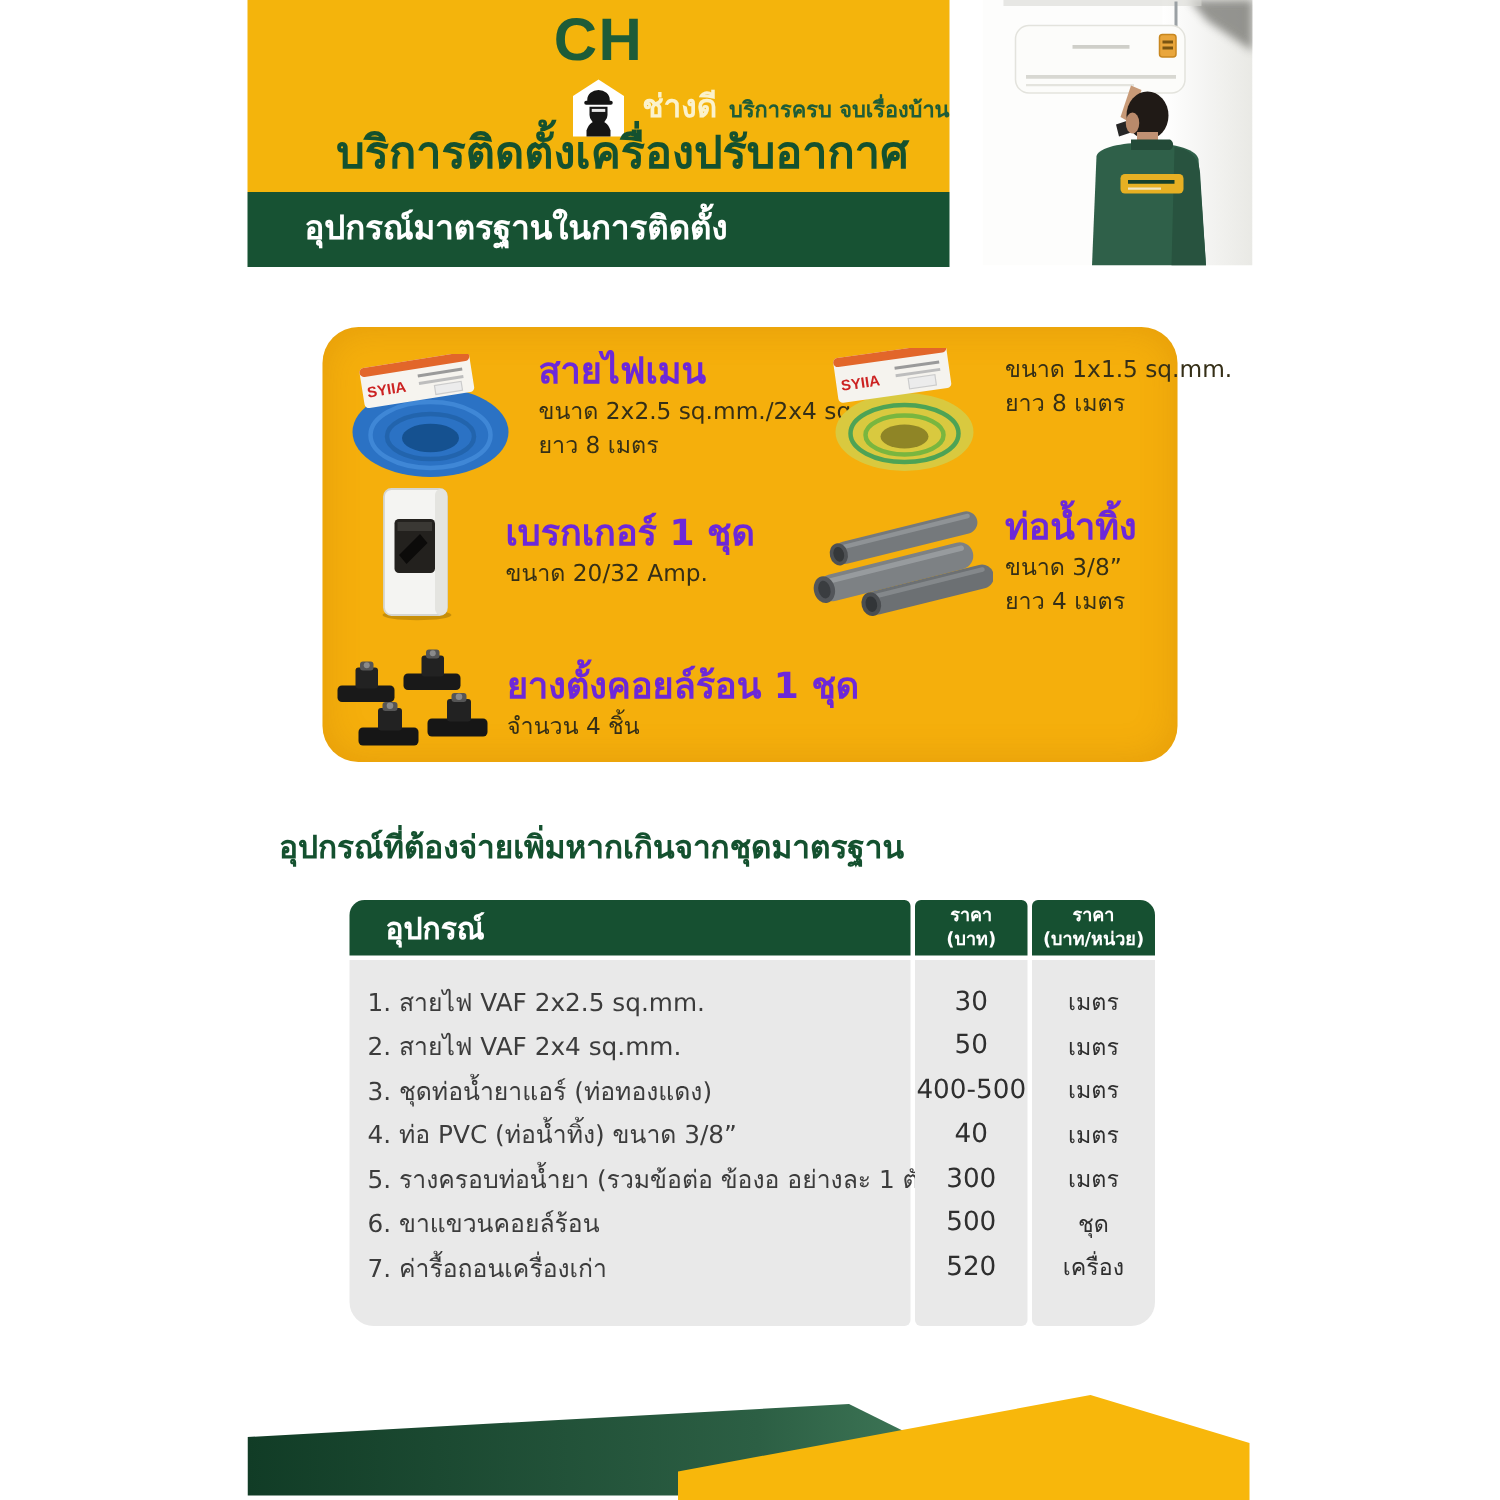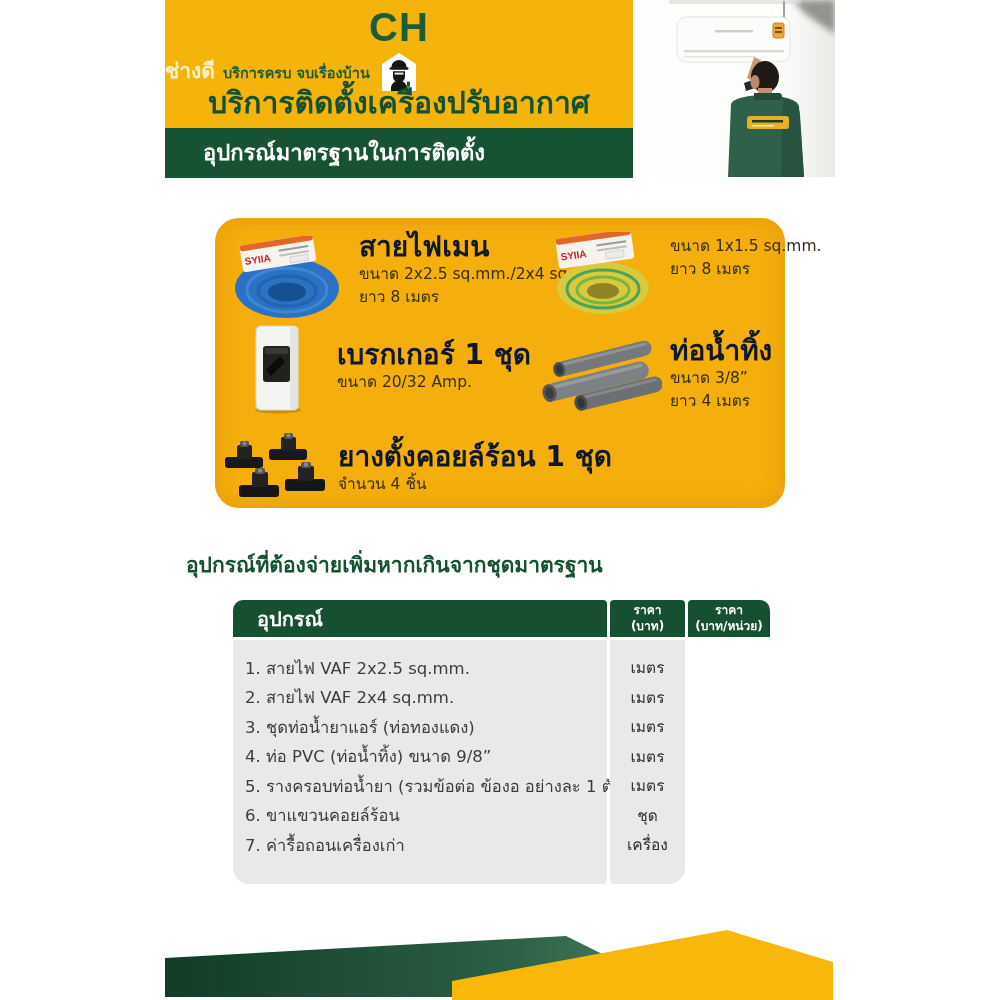--- a/index.html
+++ b/index.html
@@ -5,35 +5,35 @@
   html,body{margin:0;padding:0;width:1000px;height:1000px;background:#ffffff;overflow:hidden;
             font-family:"DejaVu Sans",sans-serif;}
   .abs{position:absolute;}
   
   .hdr-yellow{left:165px;top:0;width:468px;height:128px;background:#F4B40C;}
   .logo-row{position:absolute;left:0;top:5px;width:100%;display:flex;justify-content:center;
             align-items:center;gap:3px;flex-direction:column;}
   .logo-txt{font-family:"Liberation Sans",sans-serif;font-weight:800;font-size:40px;
             color:#1E5C38;letter-spacing:1px;line-height:44px;}
   .logo-house{width:34px;height:40px;margin:0 1px;}
-  .logo-sub{position:absolute;left:0;top:54px;width:100%;text-align:left;white-space:nowrap;}
+  .logo-sub{position:absolute;left:0;top:54px;width:100%;text-align:right;white-space:nowrap;}
   .brand-thai{font-size:21px;font-weight:800;color:#FBF2CC;}
   .brand-tag{font-size:14.5px;font-weight:700;color:#1E5C38;margin-left:8px;}
   .headline{position:absolute;left:0;top:82px;width:100%;text-align:center;font-size:30px;
-            font-weight:800;color:#14512F;line-height:42px;white-space:nowrap;}
+            font-weight:800;color:#14512F;line-height:42px;white-space:nowrap;padding-left:16px;}
   .section-bar{left:165px;top:128px;width:468px;height:50px;background:#175233;box-sizing:border-box;
             color:#ffffff;font-size:22px;font-weight:800;line-height:50px;padding-left:38px;white-space:nowrap;}
   
   .photo{left:655px;top:0;width:180px;height:177px;background:#fff;}
   
   .kit-card{left:215px;top:218px;width:570px;height:290px;background:#F5AF0C;border-radius:24px;
             box-shadow:inset 0 0 26px rgba(160,80,0,.20);}
   .kit-icon{position:absolute;}
   .kit-text{position:absolute;}
-  .kit-title{font-size:28px;font-weight:800;color:#0f172a;line-height:30px;white-space:nowrap;}
+  .kit-title{font-size:24px;font-weight:800;color:#6d28d9;line-height:30px;white-space:nowrap;}
   .kit-line{font-size:15.5px;color:#352F17;line-height:21px;margin-top:2px;white-space:nowrap;}
   
   .extra-heading{left:186px;top:548px;font-size:21px;font-weight:800;color:#14512F;white-space:nowrap;}
   .price-table{left:233px;top:600px;width:537px;}
   .pt-head,.pt-body{display:grid;grid-template-columns:374px 75px 82px;column-gap:3px;}
   .pt-body{margin-top:3px;}
   .th{background:#165031;color:#fff;font-weight:700;box-sizing:border-box;}
   .th1{height:37px;border-radius:10px 4px 0 0;display:flex;align-items:center;
        padding-left:24px;font-size:20px;}
   .th2{border-radius:4px 4px 0 0;}
@@ -246,24 +246,33 @@
     <div class="th th3">
       <span>ราคา</span>
       <span>(บาท/หน่วย)</span>
     </div>
   </div>
   <div class="pt-body">
     <div class="tb tb1">
       <div class="pt-cell">1. สายไฟ VAF 2x2.5 sq.mm.</div>
       <div class="pt-cell">2. สายไฟ VAF 2x4 sq.mm.</div>
       <div class="pt-cell">3. ชุดท่อน้ำยาแอร์ (ท่อทองแดง)</div>
-      <div class="pt-cell">4. ท่อ PVC (ท่อน้ำทิ้ง) ขนาด 9/8”</div>
+      <div class="pt-cell">4. ท่อ PVC (ท่อน้ำทิ้ง) ขนาด 3/8”</div>
       <div class="pt-cell">5. รางครอบท่อน้ำยา (รวมข้อต่อ ข้องอ อย่างละ 1 ตัว)</div>
       <div class="pt-cell">6. ขาแขวนคอยล์ร้อน</div>
       <div class="pt-cell">7. ค่ารื้อถอนเครื่องเก่า</div>
+    </div>
+    <div class="tb tb2">
+      <div class="pt-cell">30</div>
+      <div class="pt-cell">50</div>
+      <div class="pt-cell">400-500</div>
+      <div class="pt-cell">40</div>
+      <div class="pt-cell">300</div>
+      <div class="pt-cell">500</div>
+      <div class="pt-cell">520</div>
     </div>
     <div class="tb tb3">
       <div class="pt-cell">เมตร</div>
       <div class="pt-cell">เมตร</div>
       <div class="pt-cell">เมตร</div>
       <div class="pt-cell">เมตร</div>
       <div class="pt-cell">เมตร</div>
       <div class="pt-cell">ชุด</div>
       <div class="pt-cell">เครื่อง</div>
     </div>

